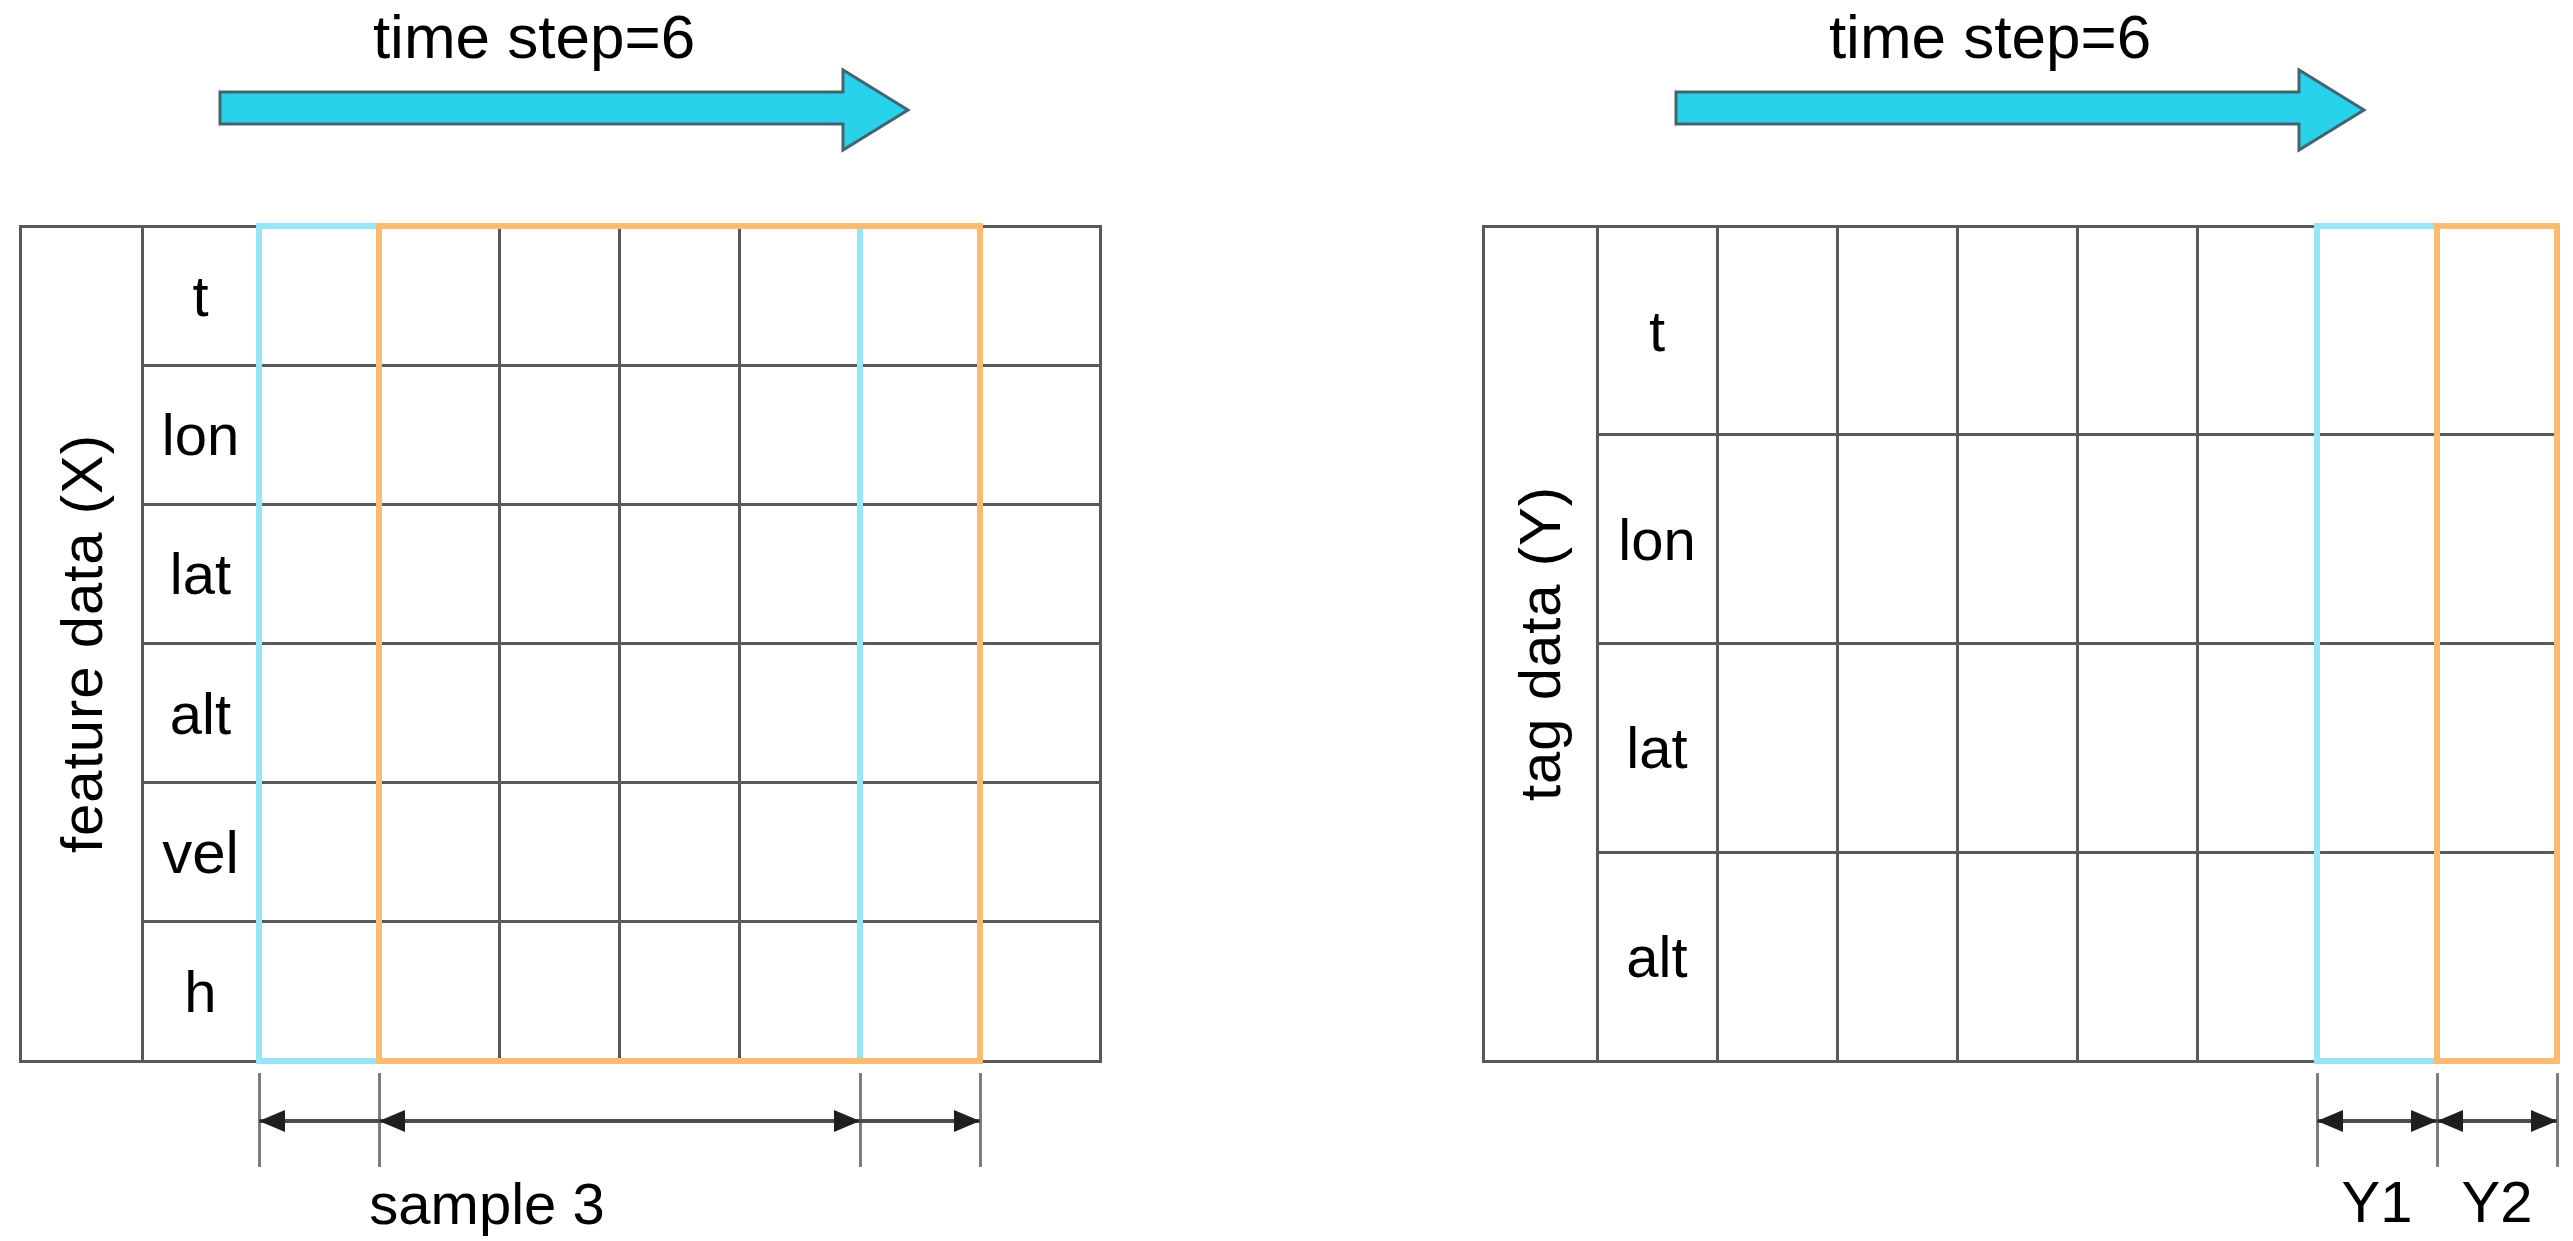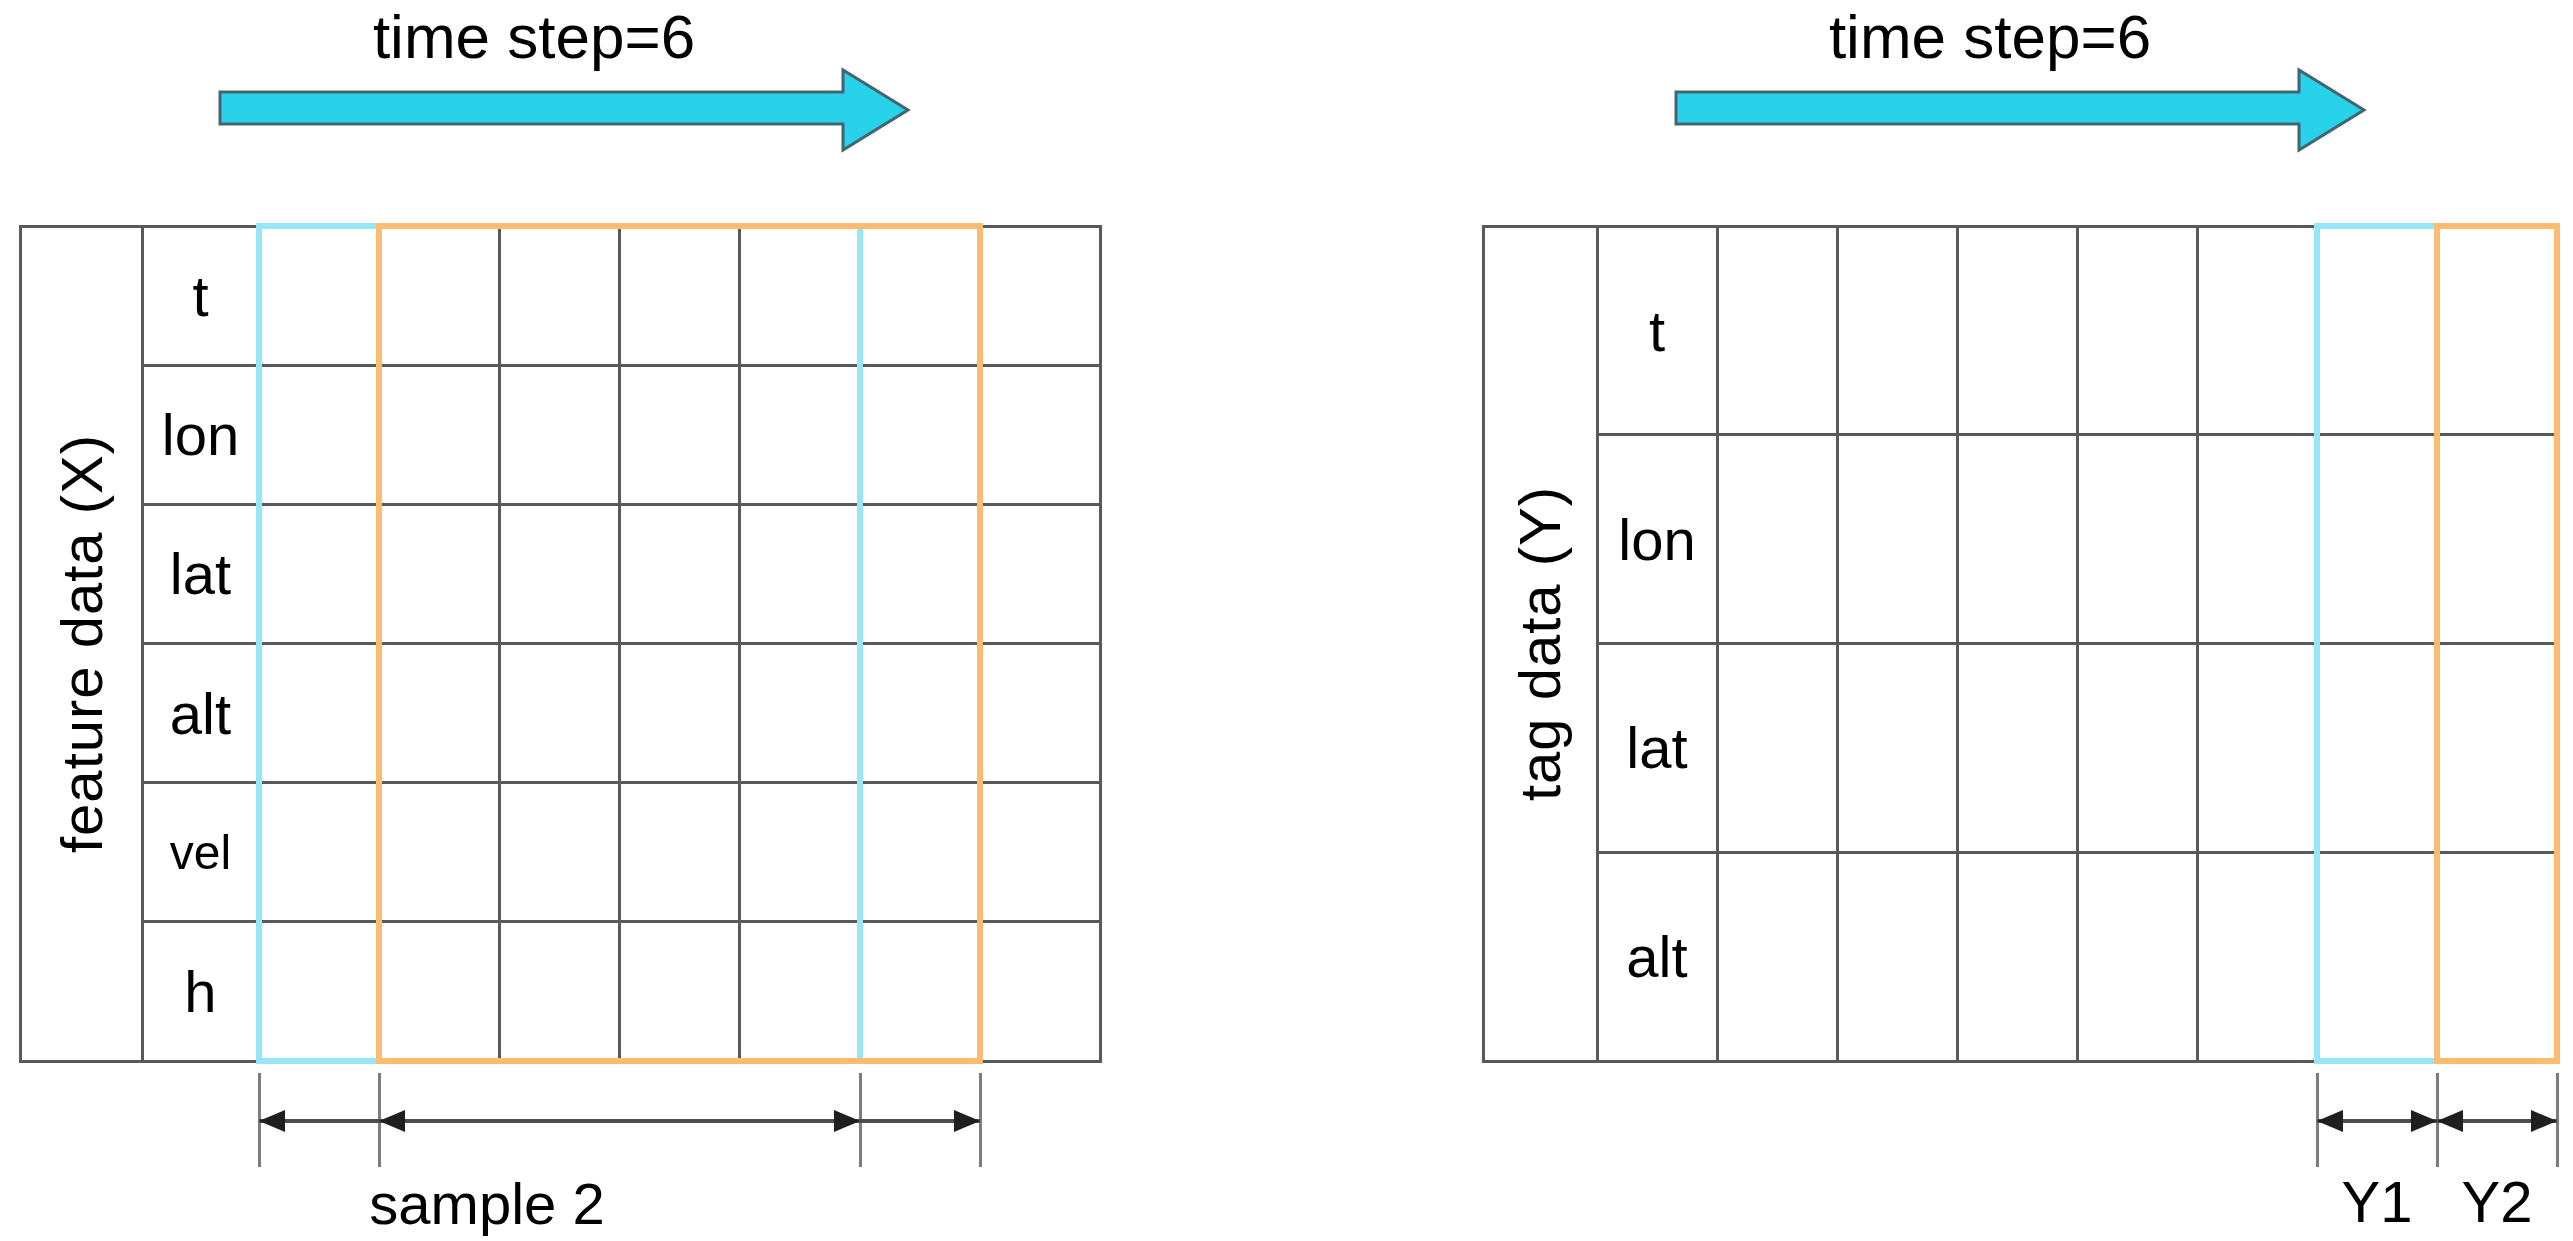--- a/index.html
+++ b/index.html
@@ -24,42 +24,42 @@
     <polygon id="arrow-right" points="1676,92 2299,92 2299,70 2364,110 2299,150 2299,124 1676,124" stroke-width="3" stroke-linejoin="miter" fill="#28D2EB" stroke="#44646F"></polygon>
   </svg>
 
   <div class="axis-label-wrap" style="left:20px;top:226px;width:122px;height:835px;">
     <span>feature data (X)</span>
   </div>
   <div class="axis-label-wrap" style="left:1483px;top:226px;width:114px;height:835px;">
     <span>tag data (Y)</span>
   </div>
 
-  <div class="dim-label" style="left:487px;top:1172px;">sample 2</div>
+  <div class="dim-label" style="left:487px;top:1172px;">sample 3</div>
   <div class="dim-label" style="left:2377px;top:1170px;">Y1</div>
   <div class="dim-label" style="left:2497px;top:1170px;">Y2</div>
 <div style="position: absolute; left: 18.5px; top: 224.5px; width: 1083px; height: 838px; border: 3px solid rgb(89, 89, 91); box-sizing: border-box;"></div>
     <div style="position: absolute; left: 140.5px; top: 226px; width: 3px; height: 835px; background: rgb(89, 89, 91);"></div>
     <div style="position: absolute; left: 257.5px; top: 226px; width: 3px; height: 835px; background: rgb(89, 89, 91);"></div>
     <div style="position: absolute; left: 377.643px; top: 226px; width: 3px; height: 835px; background: rgb(89, 89, 91);"></div>
     <div style="position: absolute; left: 497.786px; top: 226px; width: 3px; height: 835px; background: rgb(89, 89, 91);"></div>
     <div style="position: absolute; left: 617.929px; top: 226px; width: 3px; height: 835px; background: rgb(89, 89, 91);"></div>
     <div style="position: absolute; left: 738.071px; top: 226px; width: 3px; height: 835px; background: rgb(89, 89, 91);"></div>
     <div style="position: absolute; left: 858.214px; top: 226px; width: 3px; height: 835px; background: rgb(89, 89, 91);"></div>
     <div style="position: absolute; left: 978.357px; top: 226px; width: 3px; height: 835px; background: rgb(89, 89, 91);"></div>
     <div style="position: absolute; left: 142px; top: 363.667px; width: 958px; height: 3px; background: rgb(89, 89, 91);"></div>
     <div style="position: absolute; left: 142px; top: 502.833px; width: 958px; height: 3px; background: rgb(89, 89, 91);"></div>
     <div style="position: absolute; left: 142px; top: 642px; width: 958px; height: 3px; background: rgb(89, 89, 91);"></div>
     <div style="position: absolute; left: 142px; top: 781.167px; width: 958px; height: 3px; background: rgb(89, 89, 91);"></div>
     <div style="position: absolute; left: 142px; top: 920.333px; width: 958px; height: 3px; background: rgb(89, 89, 91);"></div>
     <div style="position: absolute; left: 142px; top: 226px; width: 117px; height: 139.167px; display: flex; align-items: center; justify-content: center; font-size: 58px; color: rgb(0, 0, 0);">t</div>
     <div style="position: absolute; left: 142px; top: 365.167px; width: 117px; height: 139.167px; display: flex; align-items: center; justify-content: center; font-size: 58px; color: rgb(0, 0, 0);">lon</div>
     <div style="position: absolute; left: 142px; top: 504.333px; width: 117px; height: 139.167px; display: flex; align-items: center; justify-content: center; font-size: 58px; color: rgb(0, 0, 0);">lat</div>
     <div style="position: absolute; left: 142px; top: 643.5px; width: 117px; height: 139.167px; display: flex; align-items: center; justify-content: center; font-size: 58px; color: rgb(0, 0, 0);">alt</div>
-    <div style="position: absolute; left: 142px; top: 782.667px; width: 117px; height: 139.167px; display: flex; align-items: center; justify-content: center; font-size: 48px; color: rgb(0, 0, 0);">vel</div>
+    <div style="position: absolute; left: 142px; top: 782.667px; width: 117px; height: 139.167px; display: flex; align-items: center; justify-content: center; font-size: 60px; color: rgb(0, 0, 0);">vel</div>
     <div style="position: absolute; left: 142px; top: 921.833px; width: 117px; height: 139.167px; display: flex; align-items: center; justify-content: center; font-size: 58px; color: rgb(0, 0, 0);">h</div>
     <div style="position: absolute; left: 256px; top: 223px; width: 606.714px; height: 841px; border: 6px solid rgb(151, 230, 248); box-sizing: border-box;"></div>
     <div style="position: absolute; left: 376.143px; top: 223px; width: 606.714px; height: 841px; border: 6px solid rgb(251, 188, 113); box-sizing: border-box;"></div>
     <div style="position: absolute; left: 257.5px; top: 1073px; width: 3px; height: 94px; background: rgb(125, 125, 125);"></div>
     <div style="position: absolute; left: 858.5px; top: 1073px; width: 3px; height: 94px; background: rgb(125, 125, 125);"></div>
     <div style="position: absolute; left: 377.5px; top: 1073px; width: 3px; height: 94px; background: rgb(125, 125, 125);"></div>
     <div style="position: absolute; left: 978.5px; top: 1073px; width: 3px; height: 94px; background: rgb(125, 125, 125);"></div>
     <div style="position: absolute; left: 259px; top: 1119px; width: 721px; height: 4px; background: rgb(77, 77, 77);"></div>
     <div style="position: absolute; left: 259px; top: 1110px; width: 0px; height: 0px; border-top: 11px solid transparent; border-bottom: 11px solid transparent; border-right: 26px solid rgb(31, 31, 31);"></div>
     <div style="position: absolute; left: 833.714px; top: 1110px; width: 0px; height: 0px; border-top: 11px solid transparent; border-bottom: 11px solid transparent; border-left: 26px solid rgb(31, 31, 31);"></div>

